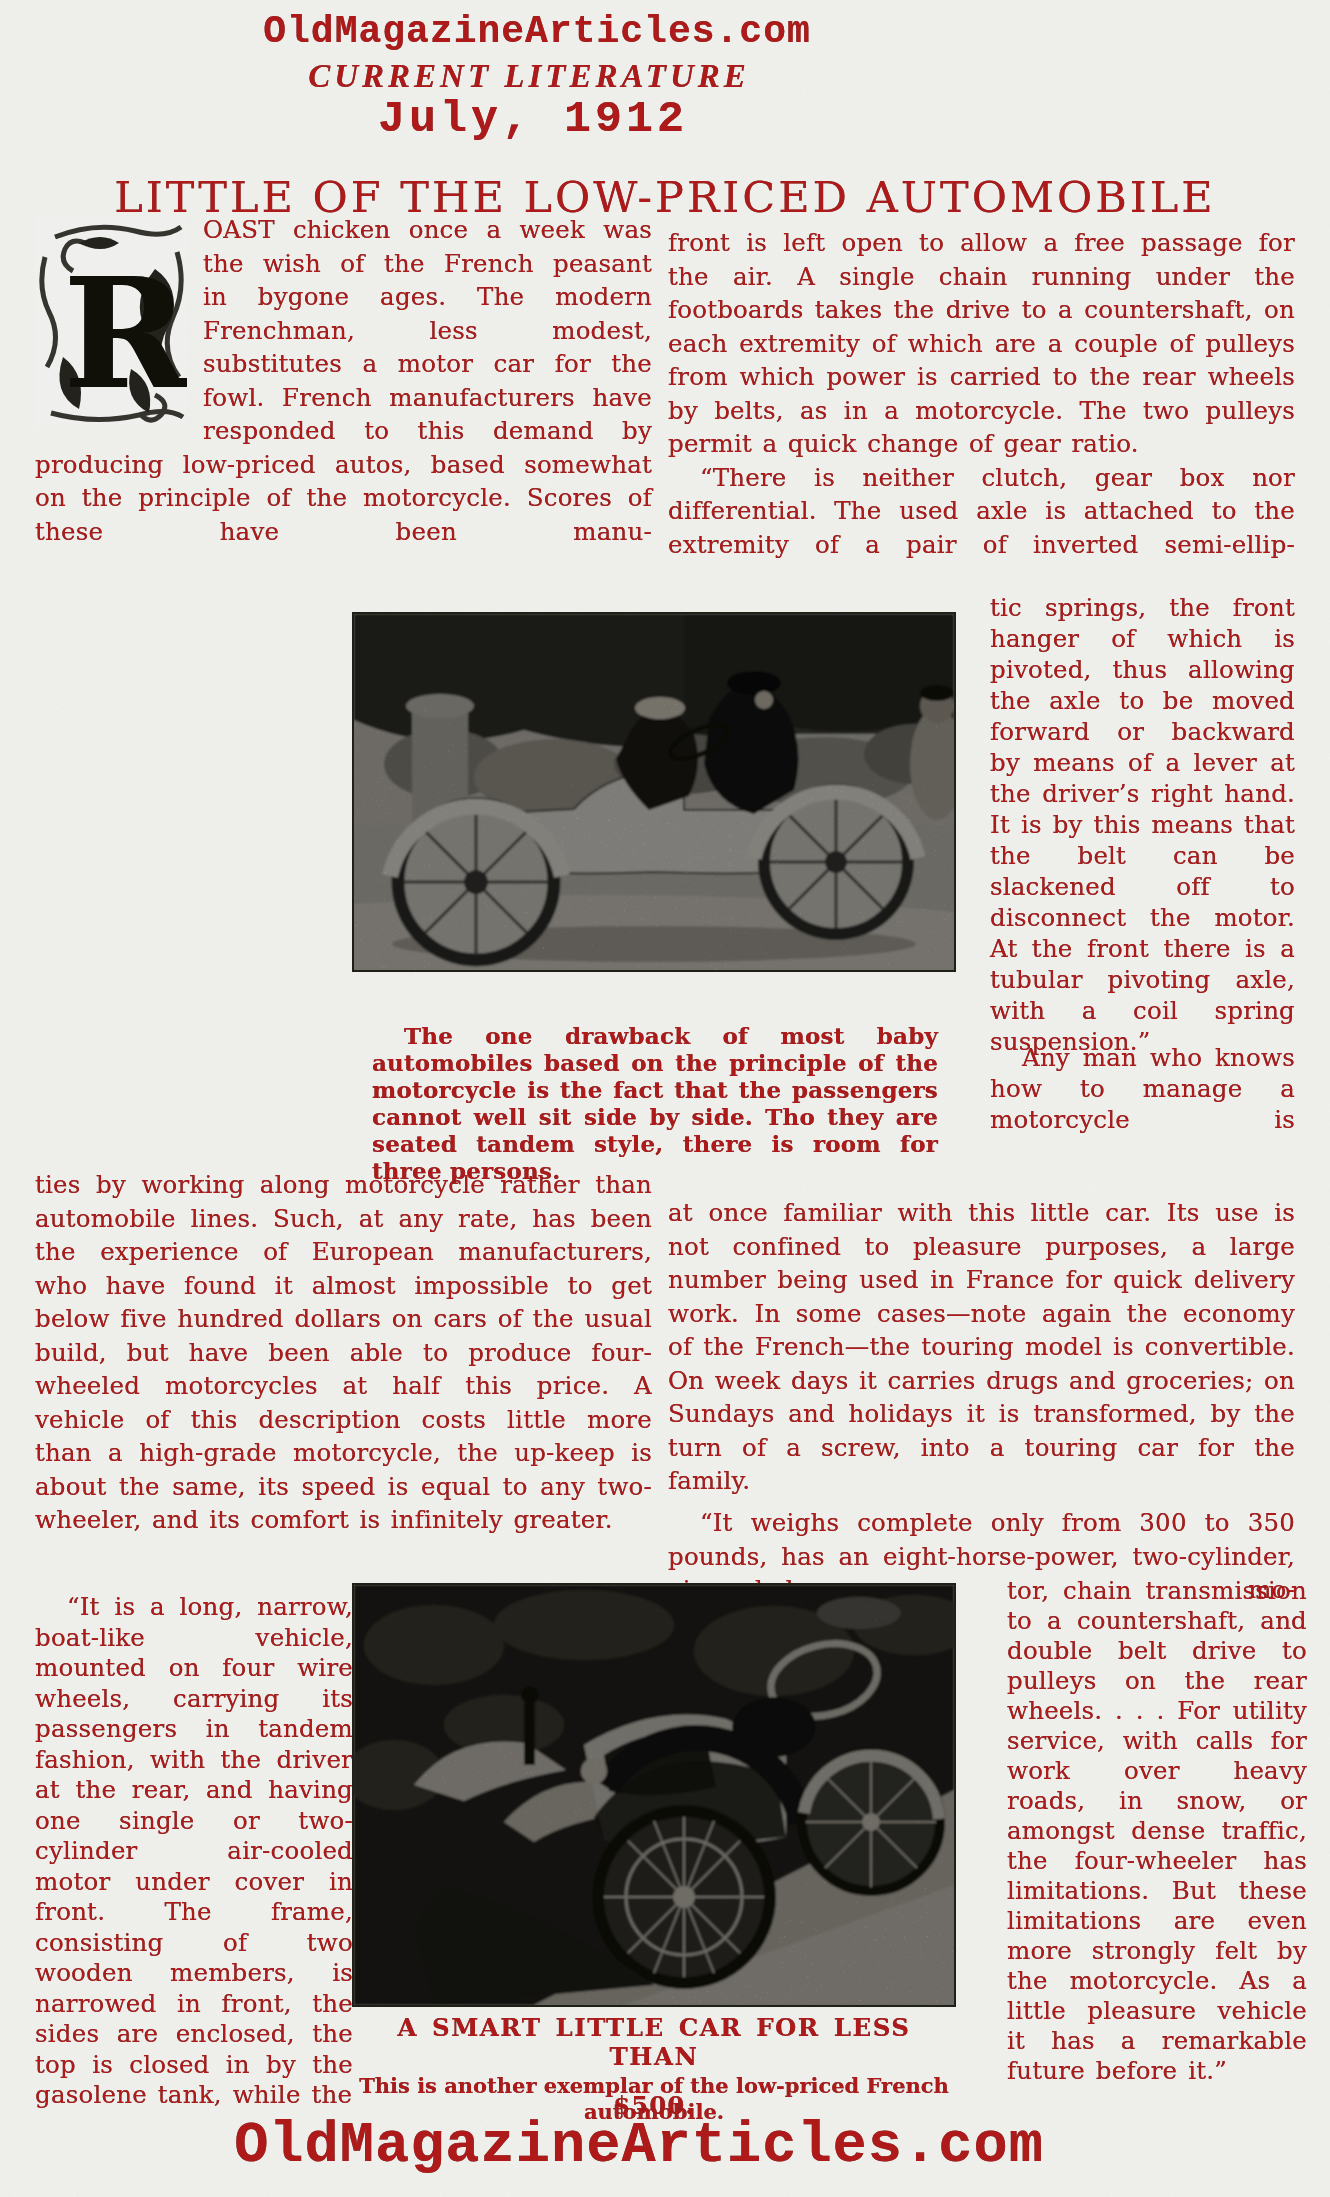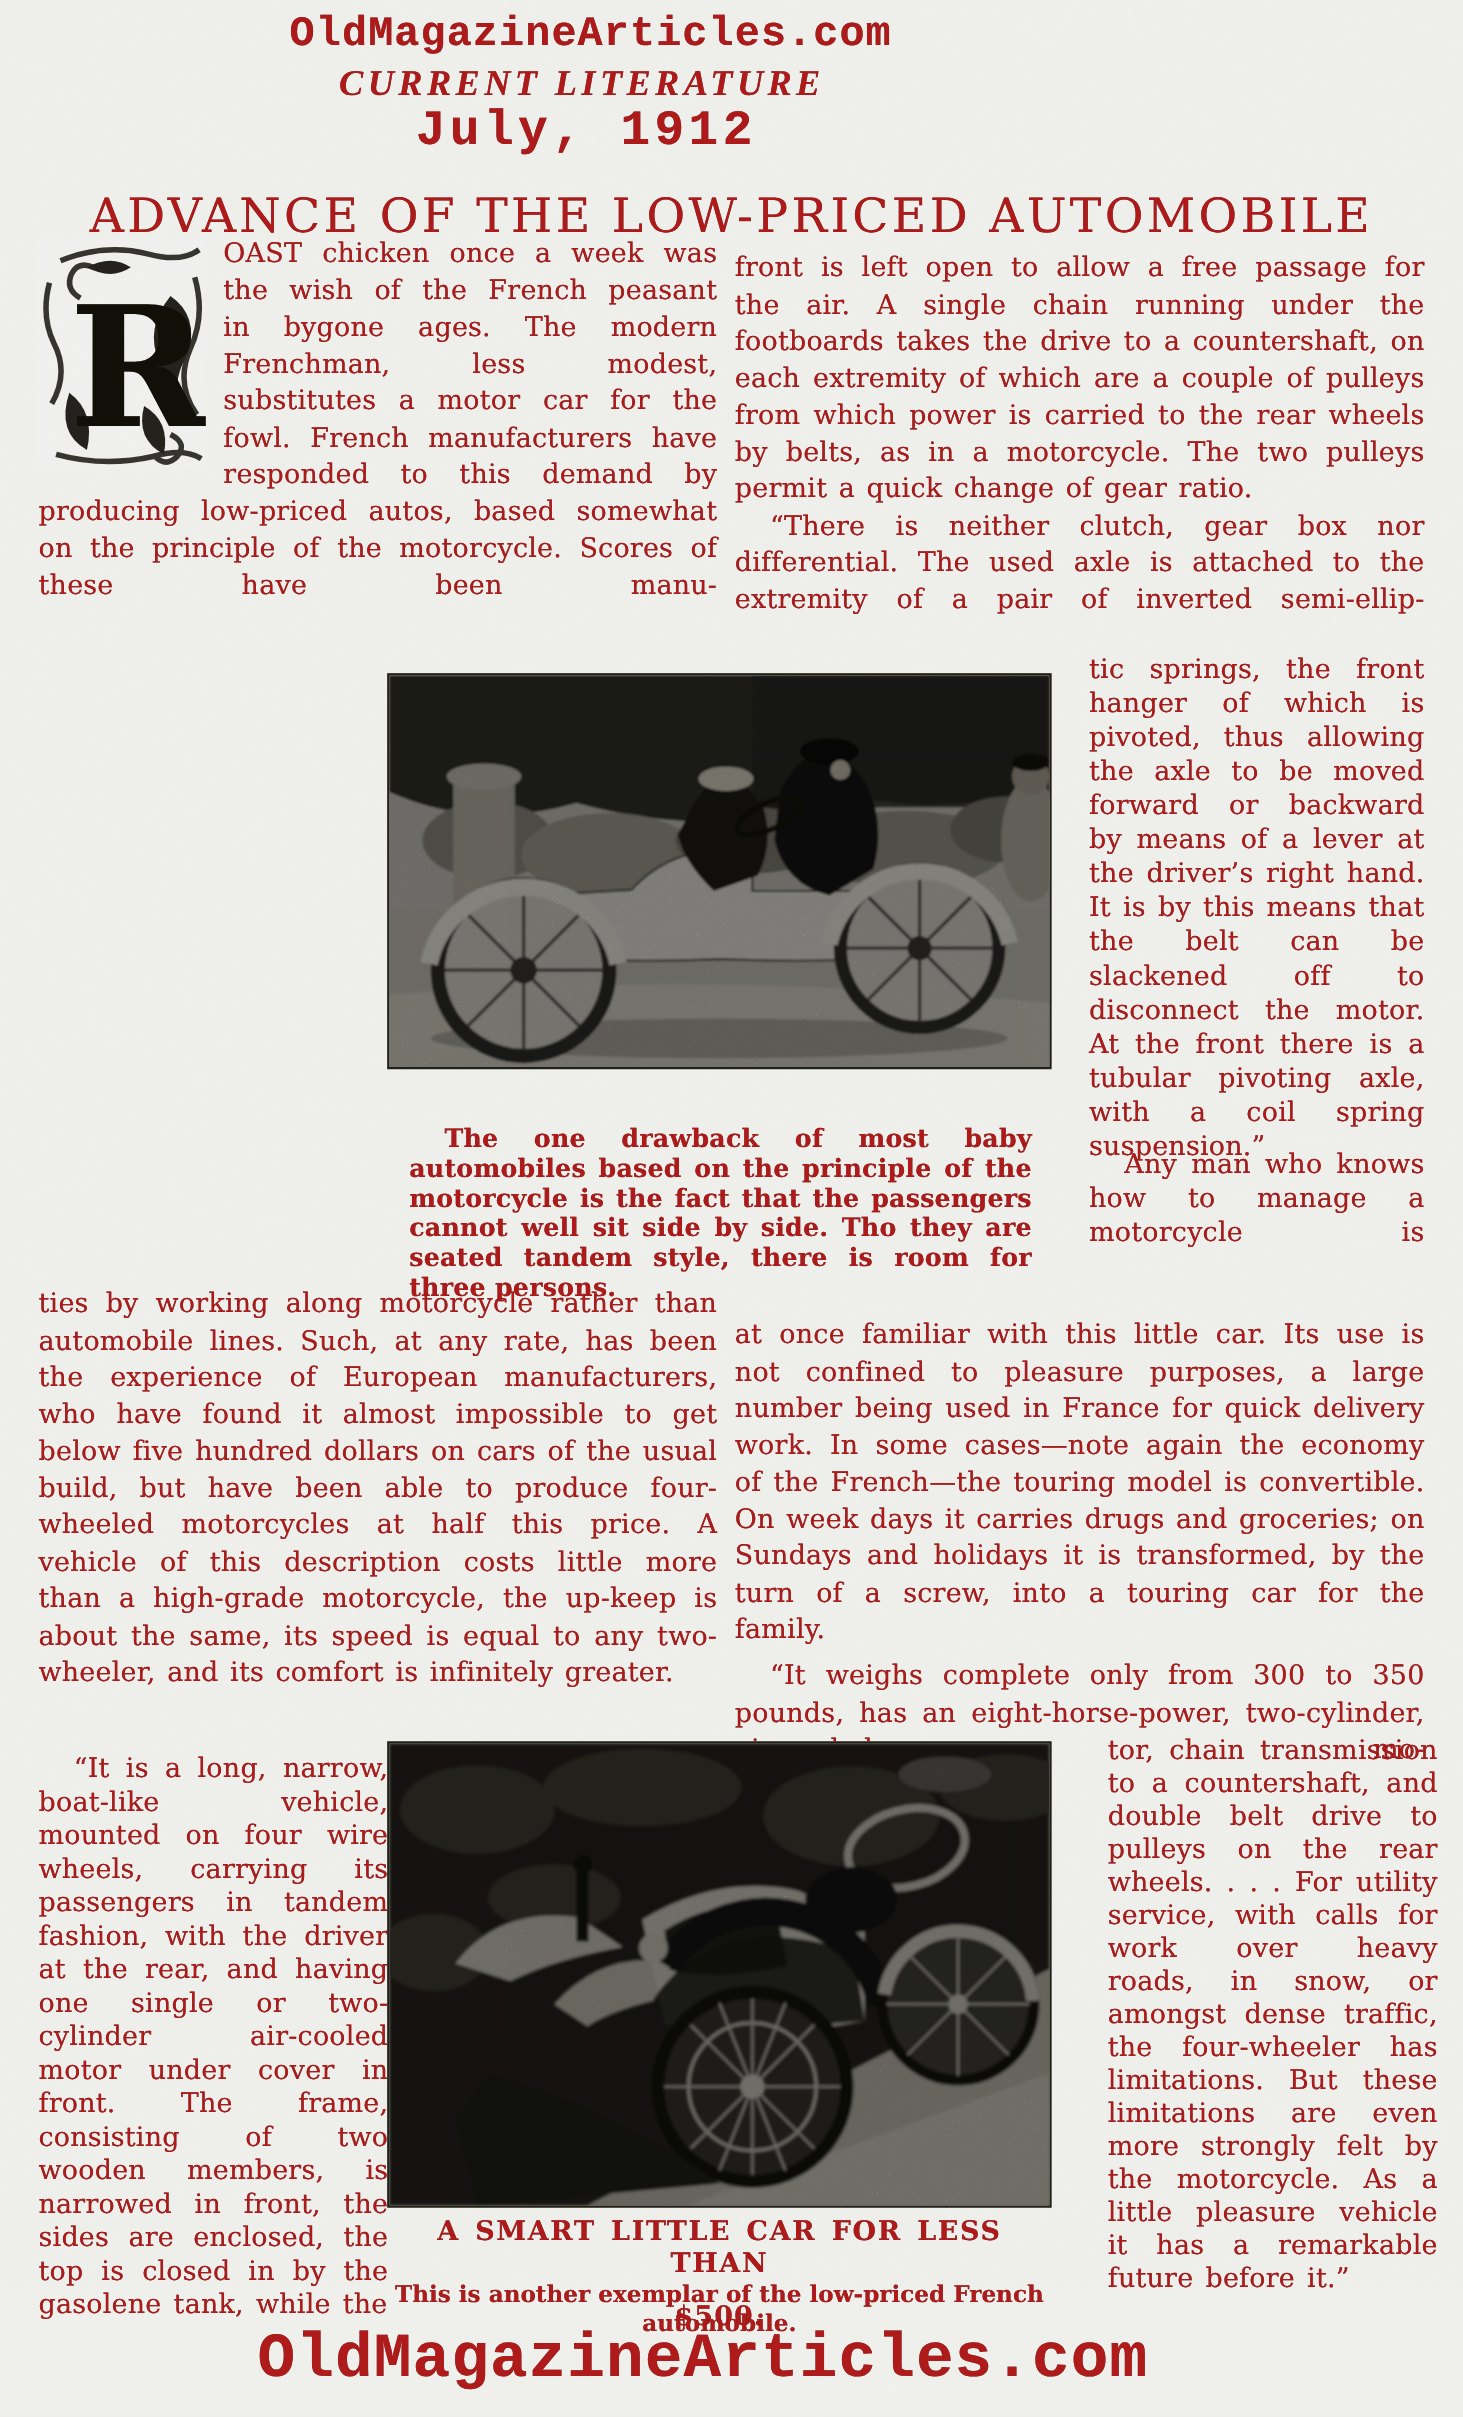--- a/index.html
+++ b/index.html
@@ -51,21 +51,21 @@
   .noise-overlay { position:absolute; inset:0; opacity:0.05; pointer-events:none; z-index:9; }
 </style>
 </head>
 <body>
 
 <div class="page">
 
   <div class="masthead-site">OldMagazineArticles.com</div>
   <div class="journal-title">CURRENT LITERATURE</div>
   <div class="issue-date">July, 1912</div>
-  <h1 class="headline" style="margin:0;">ADVANCE OF THE LOW-PRICED AUTOMOBILE</h1>
+  <h1 class="headline" style="margin:0;">LITTLE OF THE LOW-PRICED AUTOMOBILE</h1>
 
   <div class="block jlast" style="left:35px; top:213px; width:617px; word-spacing:6px;">
     <span class="dropcap-float">
       <svg width="152" height="208" viewBox="0 0 152 208">
         <rect width="152" height="208" fill="#fdfdfb"></rect>
         <g stroke="#2a2821" stroke-width="5" fill="none" opacity="0.92">
           <path d="M10,40 Q2,70 14,95 Q28,122 12,150"></path>
           <path d="M142,35 Q152,70 138,100 Q124,132 144,160"></path>
           <path d="M20,20 Q60,4 100,14 Q130,22 146,10"></path>
           <path d="M16,196 Q60,208 104,198 Q132,190 148,200"></path>

